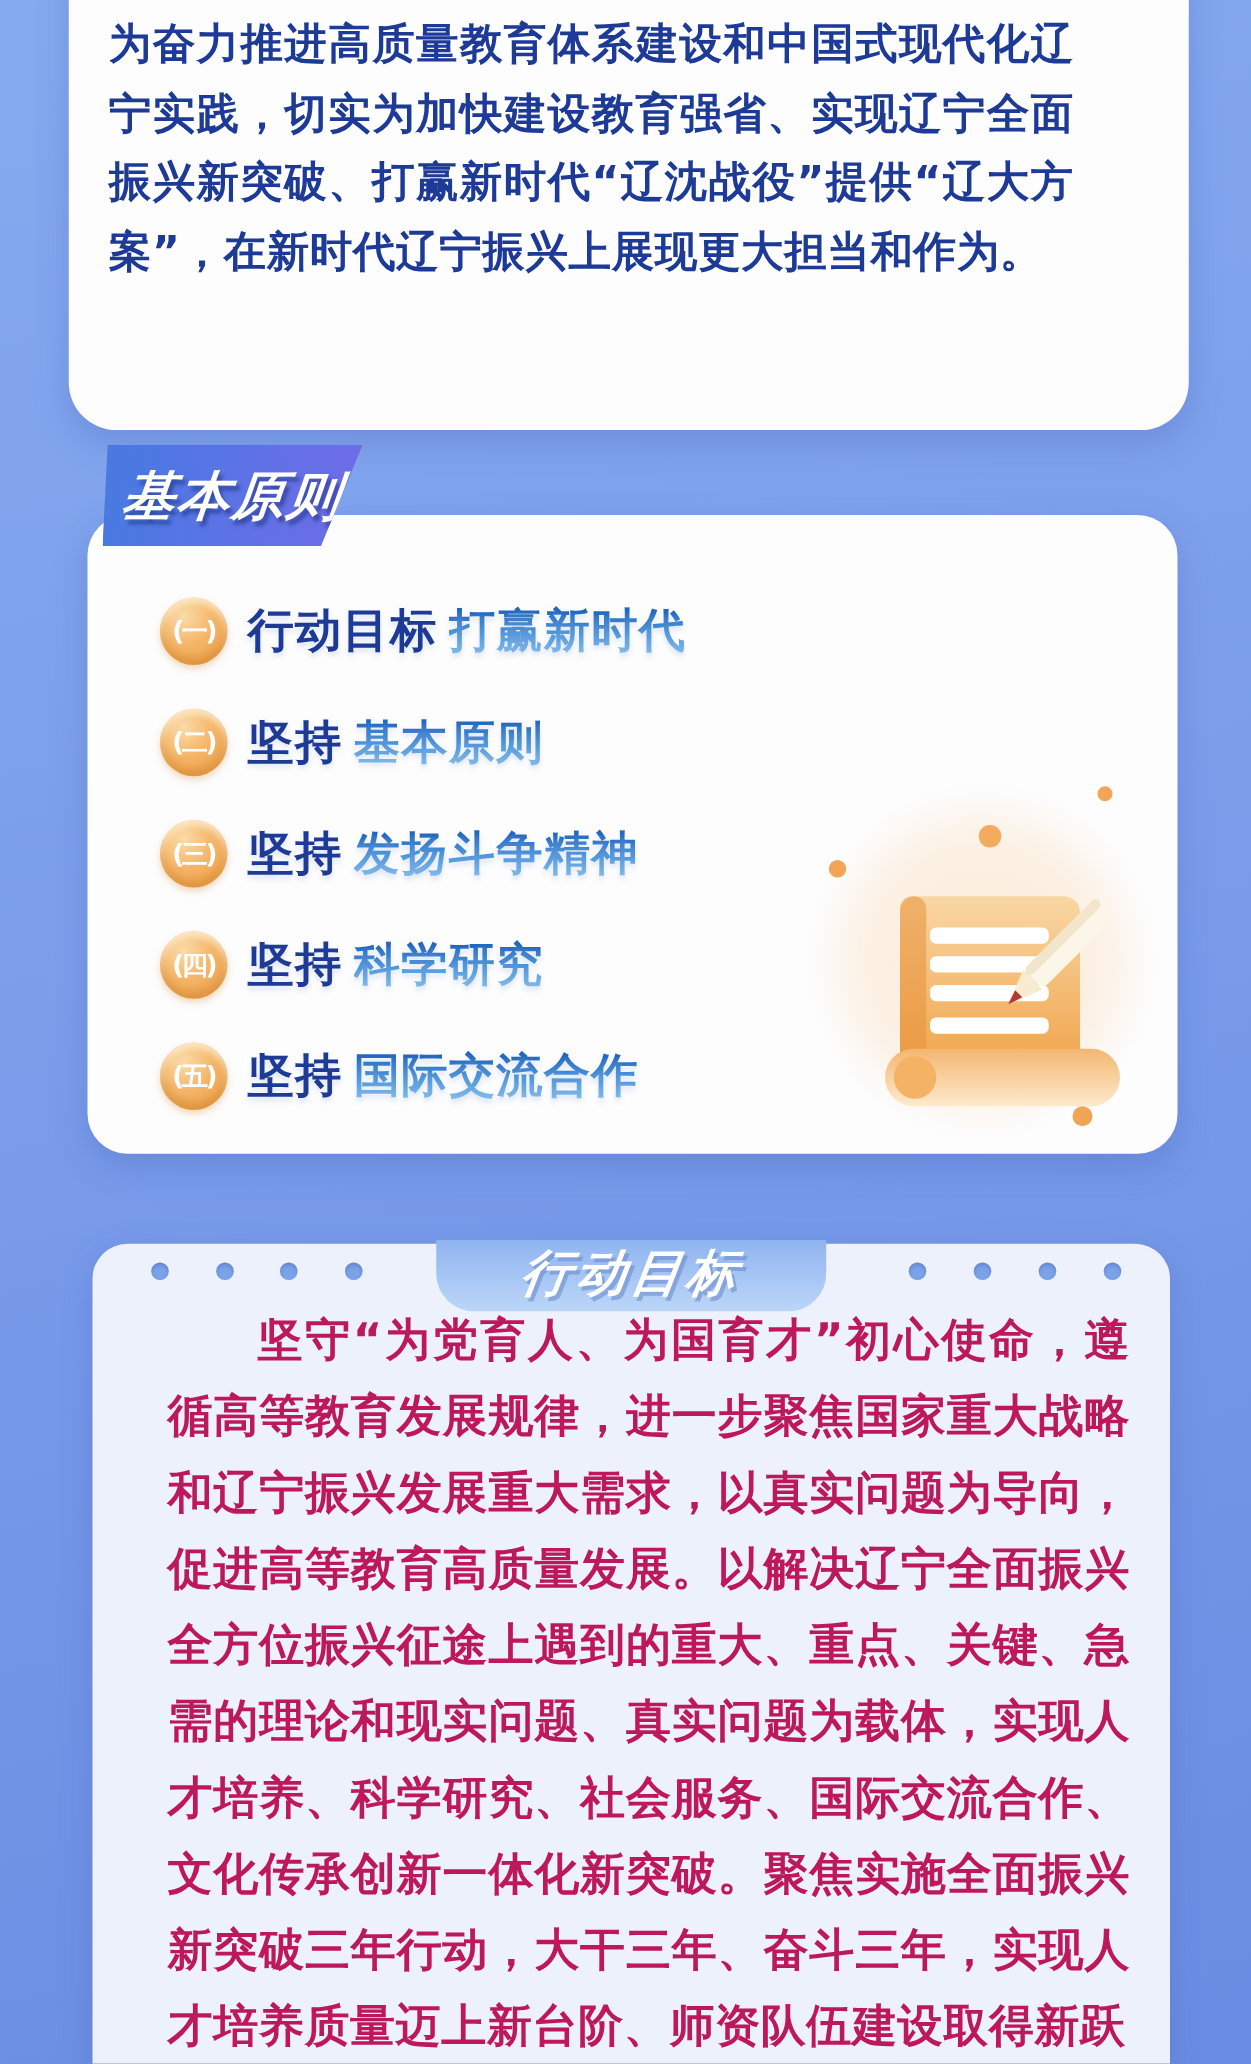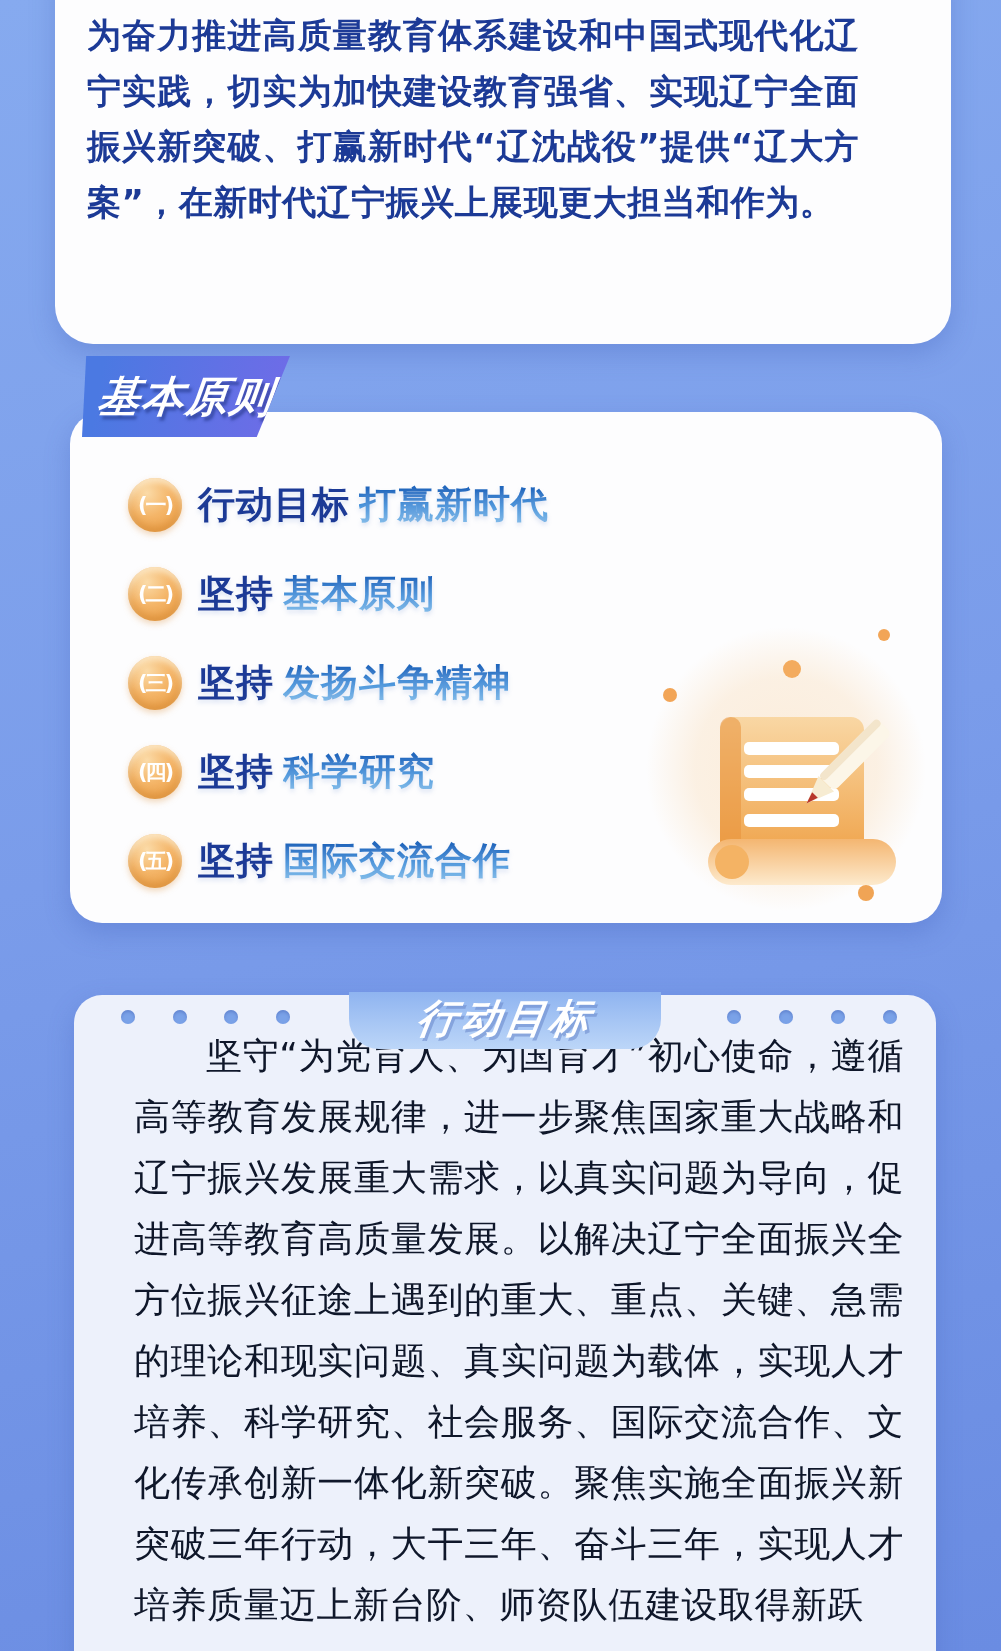--- a/index.html
+++ b/index.html
@@ -70,22 +70,22 @@
     background:linear-gradient(180deg,#8fb4f0 0%,#bcd6f8 100%);
     border-radius:0 0 30px 30px;z-index:6;
     display:flex;align-items:center;justify-content:center;
   }
   .tab-text{
     color:#fff;font-size:40px;font-weight:bold;font-style:italic;
     transform:skewX(-8deg) translateY(-2px);letter-spacing:4px;
     text-shadow:3px 3px 0 rgba(110,140,205,.6);
   }
   .goals-text{
-    position:absolute;left:60px;top:30px;width:770px;margin:0;
-    font-size:36px;font-weight:normal;color:#0f172a;line-height:61px;
+    position:absolute;left:60px;top:47px;width:770px;margin:0;
+    font-size:36px;font-weight:bold;color:#be185d;line-height:61px;
     letter-spacing:.5px;text-align:justify;text-indent:2em;
   }
 </style>
 </head>
 <body>
 
 <div class="page">
 
   <section class="intro-card">
     <p class="intro-text">为奋力推进高质量教育体系建设和中国式现代化辽宁实践，切实为加快建设教育强省、实现辽宁全面振兴新突破、打赢新时代“辽沈战役”提供“辽大方案”，在新时代辽宁振兴上展现更大担当和作为。</p>

